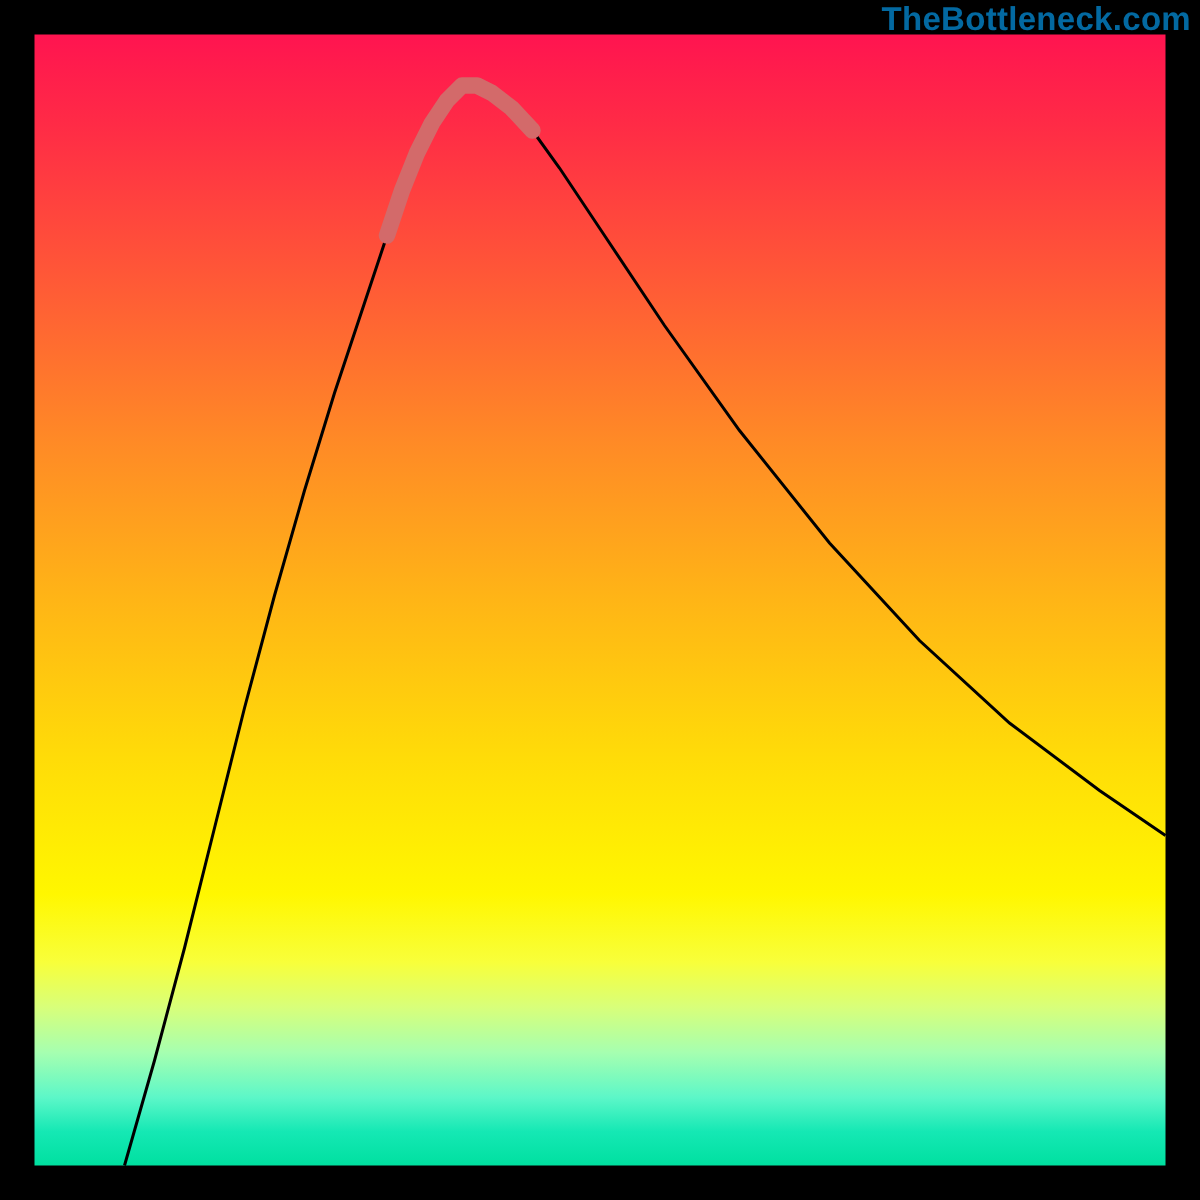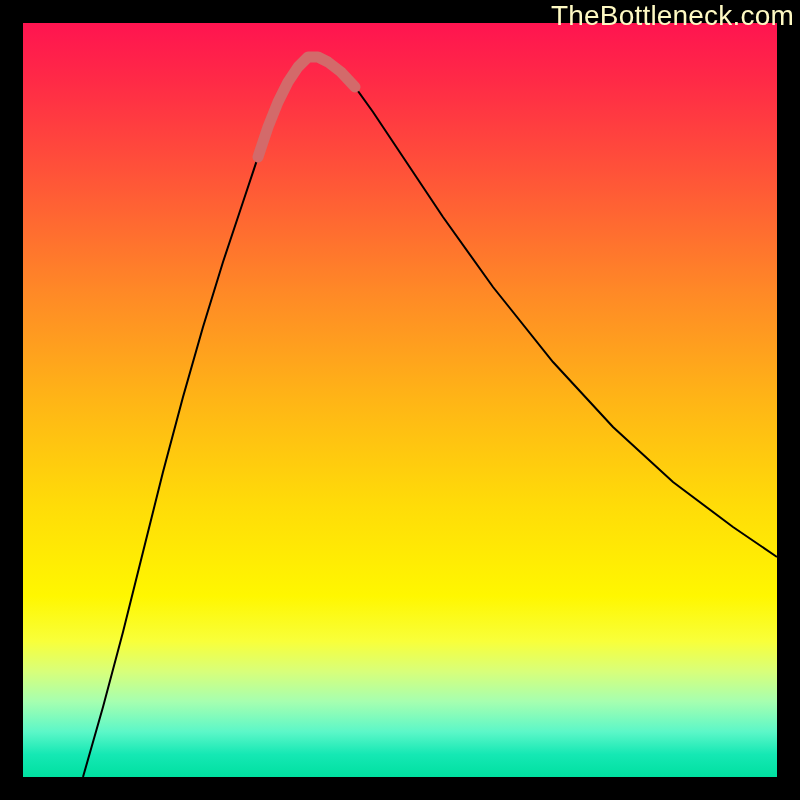--- a/index.html
+++ b/index.html
@@ -39,23 +39,23 @@
       #a6ffb0 90%,
       #5cf7c8 94%,
       #15e8b4 97%,
       #00e0a0 100%
     );
   }
   .watermark {
     position: absolute;
     top: 0px;
     right: 6px;
-    color: #fef9c3;
-    font-size: 28px;
-    font-weight: 400;
+    color: #0369a1;
+    font-size: 22px;
+    font-weight: 700;
     letter-spacing: 0.2px;
     user-select: none;
   }
   svg.curve {
     position: absolute;
     left: 0;
     top: 0;
     width: 754px;
     height: 754px;
     overflow: visible;

